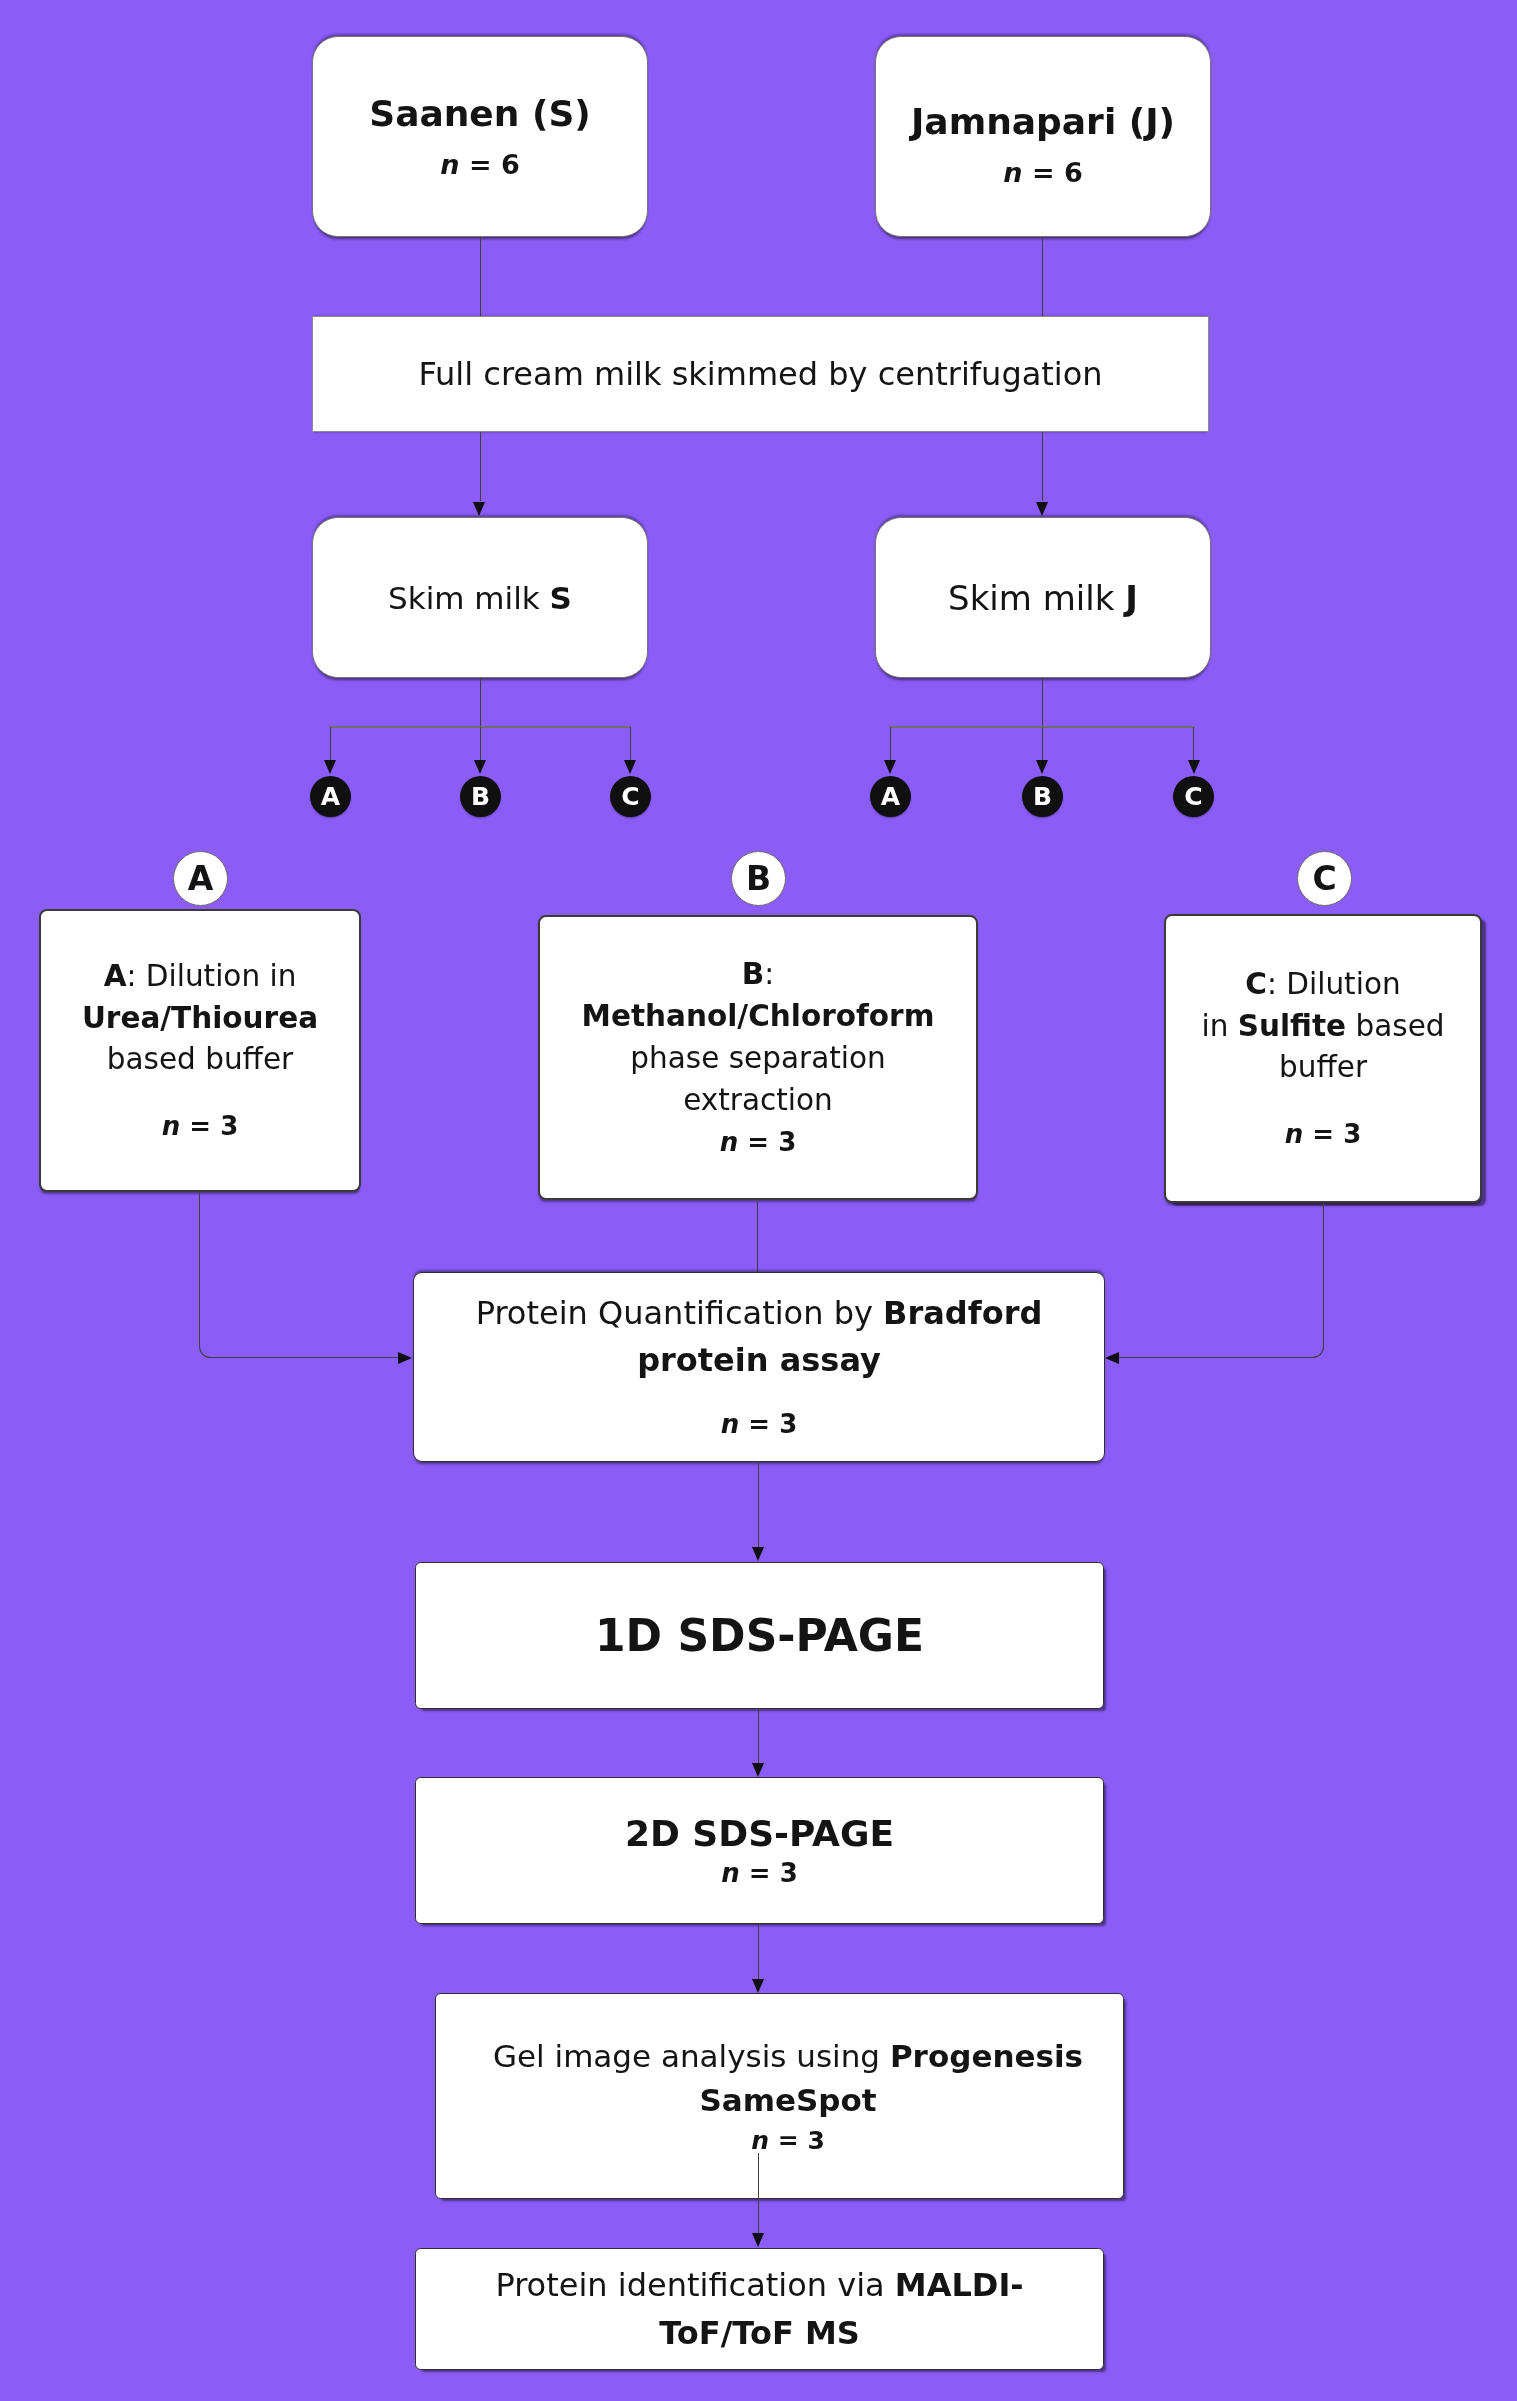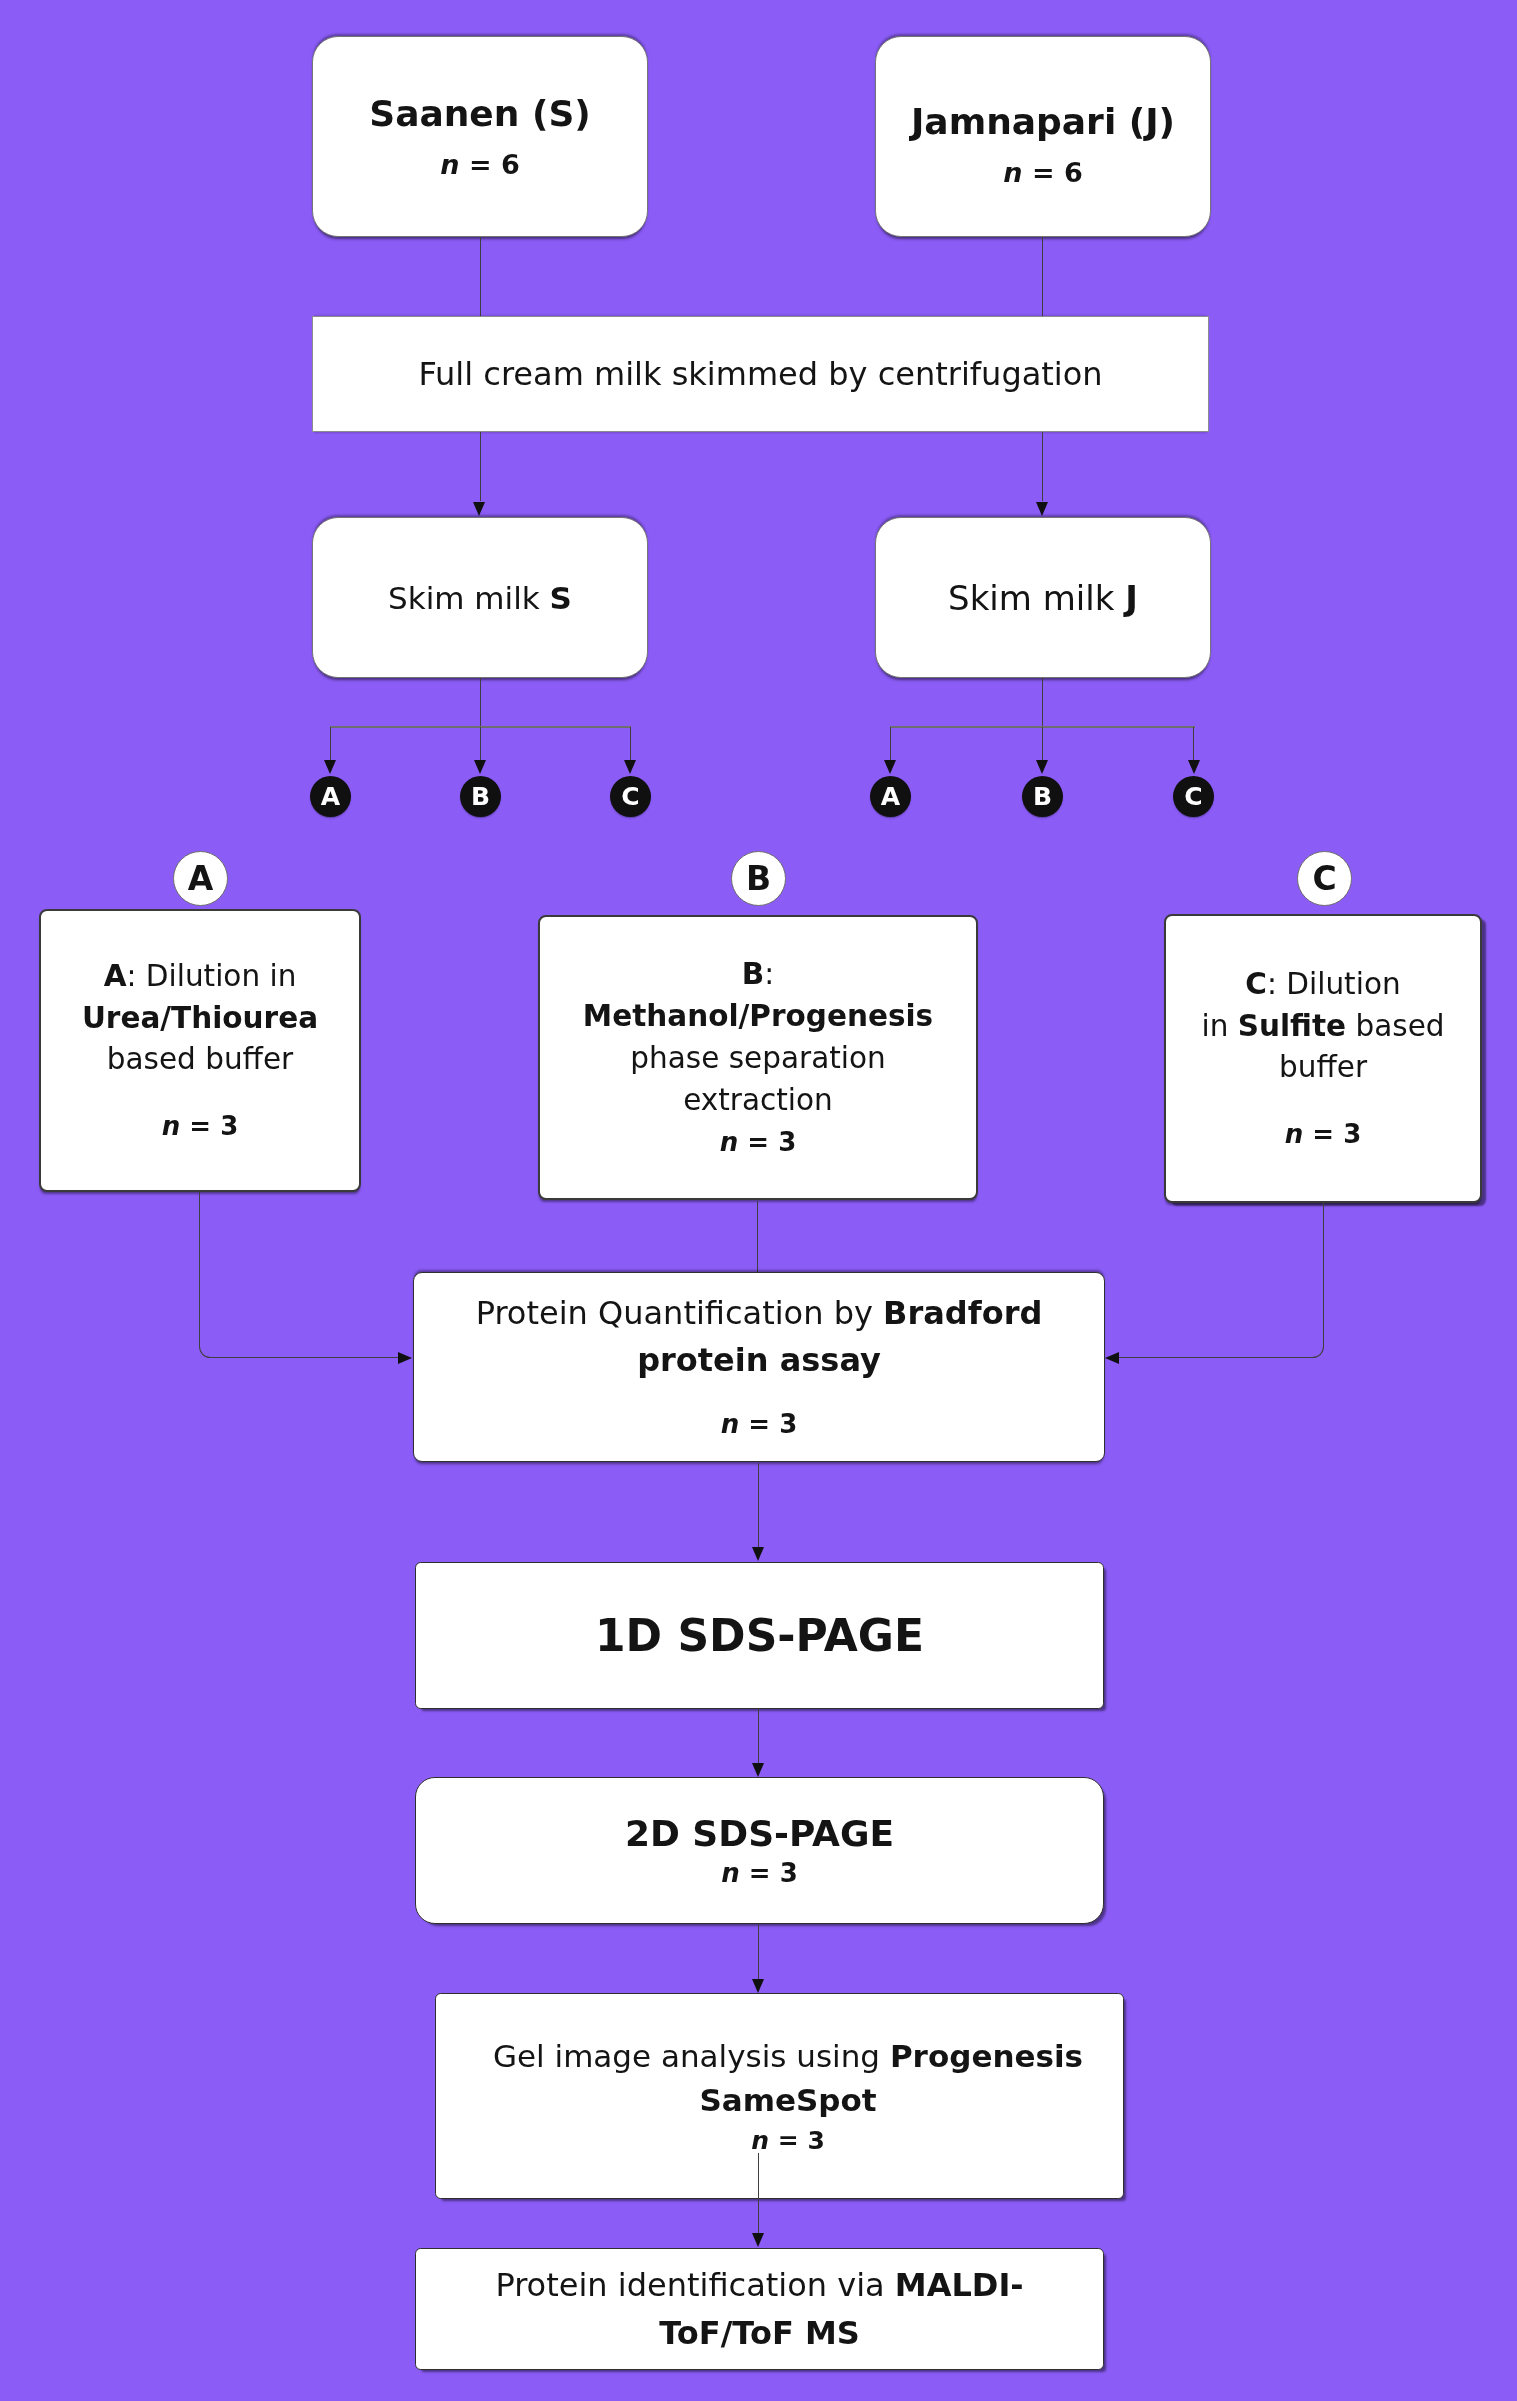--- a/index.html
+++ b/index.html
@@ -117,21 +117,21 @@
 
   <div class="box method" style="left:39px; top:909px; width:322px; height:283px;">
     <div><b>A</b><span>: Dilution in</span></div>
     <div class="bold">Urea/Thiourea</div>
     <div>based buffer</div>
     <div class="nline" style="font-size:26px; margin-top:27px;"><i>n</i><span> = 3</span></div>
   </div>
 
   <div class="box method" style="left:538px; top:915px; width:440px; height:285px;">
     <div><b>B</b><span>:</span></div>
-    <div class="bold">Methanol/Progenesis</div>
+    <div class="bold">Methanol/Chloroform</div>
     <div>phase separation</div>
     <div>extraction</div>
     <div class="nline" style="font-size:26px; margin-top:2.3px;"><i>n</i><span> = 3</span></div>
   </div>
 
   <div class="box method" style="left:1164px; top:914px; width:318px; height:289px; box-shadow:5.7px 4px 1.7px -1.7px rgba(0,0,0,.45), 0 3.4px 2.3px -1.7px rgba(0,0,0,.4);">
     <div><b>C</b><span>: Dilution</span></div>
     <div><span>in </span><b>Sulfite</b><span> based</span></div>
     <div>buffer</div>
     <div class="nline" style="font-size:26px; margin-top:27px;"><i>n</i><span> = 3</span></div>
@@ -154,21 +154,21 @@
   <div class="vline" style="left:758px; top:1463px; height:84px;"></div>
   <div class="arr-down" style="left:752px; top:1547px;"></div>
 
   <div class="box flowbox" style="left:415px; top:1562px; width:689px; height:147px;">
     <div class="bold" style="font-size:44px;">1D SDS-PAGE</div>
   </div>
 
   <div class="vline" style="left:758px; top:1708px; height:55px;"></div>
   <div class="arr-down" style="left:752px; top:1763px;"></div>
 
-  <div class="box flowbox" style="left:415px; top:1777px; width:689px; height:147px;border-radius:20px;">
+  <div class="box flowbox" style="left:415px; top:1777px; width:689px; height:147px;">
     <div class="bold" style="font-size:36px;">2D SDS-PAGE</div>
     <div class="nline" style="font-size:26px; margin-top:4.5px;"><i>n</i><span> = 3</span></div>
   </div>
 
   <div class="vline" style="left:758px; top:1924px; height:55px;"></div>
   <div class="arr-down" style="left:752px; top:1979px;"></div>
 
   <div class="box flowbox" style="left:435px; top:1993px; width:689px; height:206px; font-size:31px; line-height:1.42;padding-left:17px;">
     <div><span>Gel image analysis using </span><b>Progenesis</b></div>
     <div class="bold">SameSpot</div>

